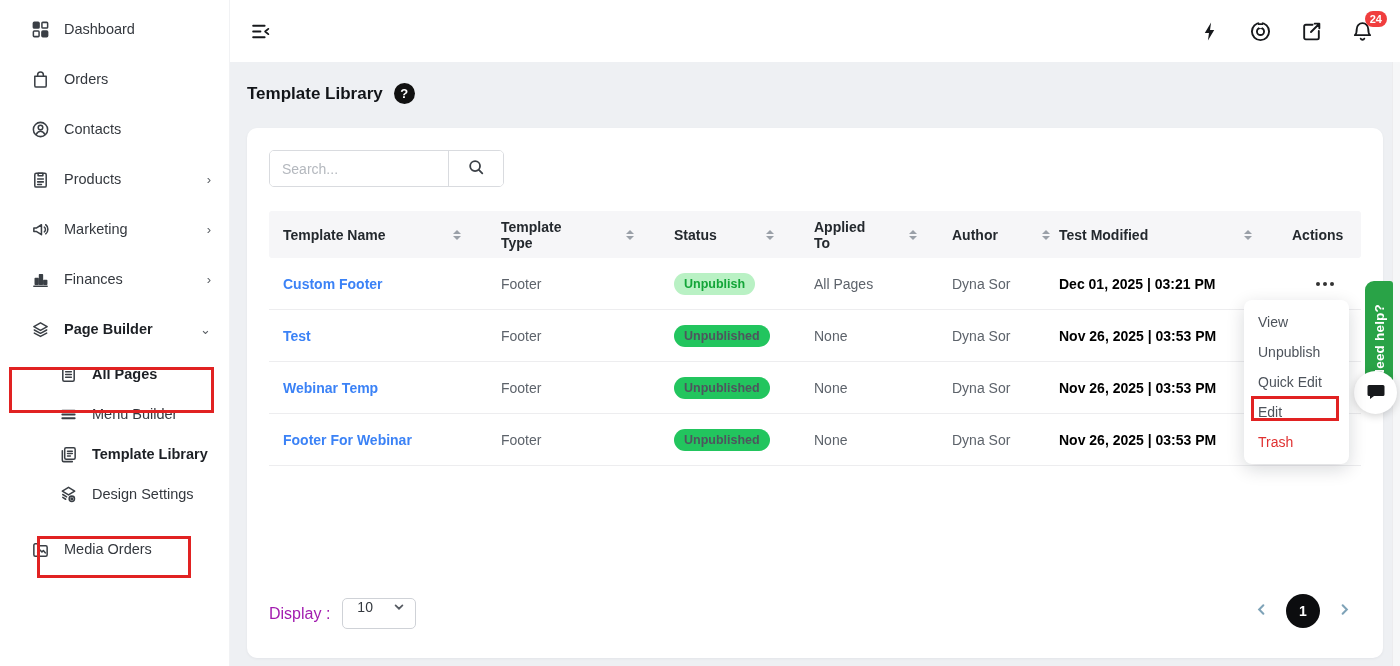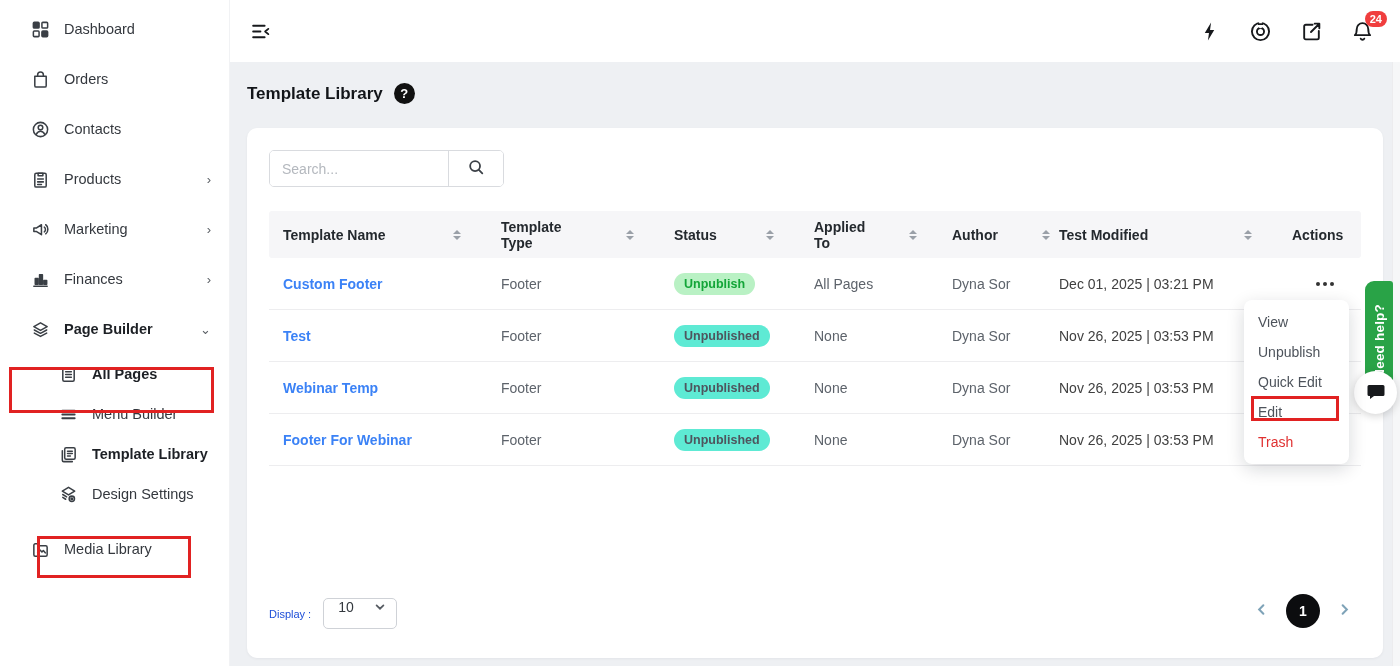--- a/index.html
+++ b/index.html
@@ -53,29 +53,29 @@
   .thead { background:#f6f6f8; height:47px; border-radius:3px; }
   .th { display:flex; align-items:center; justify-content:space-between; padding:0 26px 0 14px; font-size:14px; font-weight:700; color:#24292e;gap:44px; }
   .th.last { justify-content:flex-start; }
   .sort { display:inline-flex; flex-direction:column; gap:2px; cursor:pointer; }
   .sort i { width:0; height:0; border-left:4px solid transparent; border-right:4px solid transparent; }
   .sort .up { border-bottom:4px solid #9aa0a8; }
   .sort .dn { border-top:4px solid #9aa0a8; }
   .trow { height:52px; border-bottom:1px solid #ededef; }
   .td { padding-left:14px; font-size:14px; color:#5d636b; }
   .td.name { font-weight:700; color:#3b82f6; }
-  .td.date { color:#404040; }
+  .td.date { color:#000000;font-weight:bold; }
   .pill { display:inline-block; font-size:12.5px; font-weight:700; padding:4px 10px; border-radius:11px; }
   .pill.published { background:#b9f1c4; color:#13a538; }
-  .pill.unpublished { background:#5eead4; color:#4e555e; }
+  .pill.unpublished { background:#22c55e; color:#4e555e; }
   .dots { display:flex; gap:3px; padding-left:24px; cursor:pointer; }
   .dots i { width:4px; height:4px; border-radius:50%; background:#333; }
   
   .display-row { position:absolute; left:22px; top:470px; display:flex; align-items:center; gap:12px; }
-  .display-label { font-size:11px; color:#1d4ed8; }
+  .display-label { font-size:16px; color:#a21caf; }
   .pagesize { width:74px; height:31px; border:1px solid #cfd2d7; border-radius:5px; display:flex; justify-content:space-between; padding:0 10px 0 14px; cursor:pointer; }
   .pagesize .val { font-size:14px; color:#33383e; }
   .pagesize svg { width:12px; height:12px; stroke:#565b62; stroke-width:2; fill:none; stroke-linecap:round; }
   .pagination { position:absolute; right:32px; top:466px; display:flex; align-items:center; gap:18px; }
   .pg-arrow svg { width:13px; height:13px; stroke:#7fa3b8; stroke-width:2.2; fill:none; stroke-linecap:round; cursor:pointer; }
   .pg-current { width:34px; height:34px; border-radius:50%; background:#0c0d0f; color:#fff; font-size:14px; font-weight:600; display:flex; align-items:center; justify-content:center; cursor:pointer; }
   
   .menu { position:absolute; left:1244px; top:300px; width:105px; background:#fff; border-radius:8px; box-shadow:0 5px 18px rgba(15,20,30,.16); padding:7px 0; z-index:20; }
   .menu-item { height:30px; display:flex; align-items:center; padding-left:14px; font-size:14px; color:#4d535b; cursor:pointer; }
   .menu-item.danger { color:#e03131; }
@@ -212,21 +212,21 @@
       <span class="lbl">Design Settings</span>
     </div>
 
     <div class="nav-item mt10">
       <span class="icn">
           <svg viewBox="0 0 20 20">
             <path d="M3 5.5 a1.5 1.5 0 0 1 1.5 -1.5 h3 l1.5 2 h6.5 a1.5 1.5 0 0 1 1.5 1.5 v8 a1.5 1.5 0 0 1 -1.5 1.5 h-11 a1.5 1.5 0 0 1 -1.5 -1.5 Z"></path>
             <path d="M7 13.5 l2.5 -3 l2 2.2 l1.5 -1.6 l2 2.4"></path>
           </svg>
         </span>
-      <span class="lbl">Media Library</span>
+      <span class="lbl">Media Orders</span>
     </div>
   </nav>
 </aside>
 
 <header class="topbar">
   <span class="collapse-btn tb-ic">
     <svg viewBox="0 0 22 22">
         <path d="M3 5.5 h11 M3 11 h7 M3 16.5 h11"></path>
         <path d="M17.5 8.5 L14.5 11 L17.5 13.5"></path>
       </svg>

